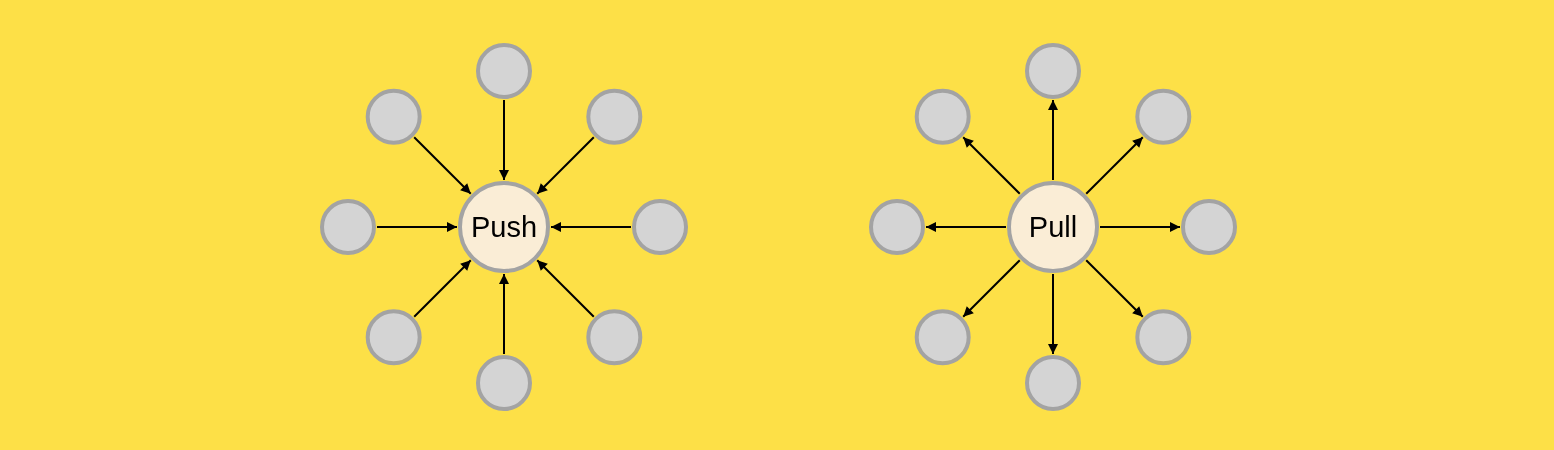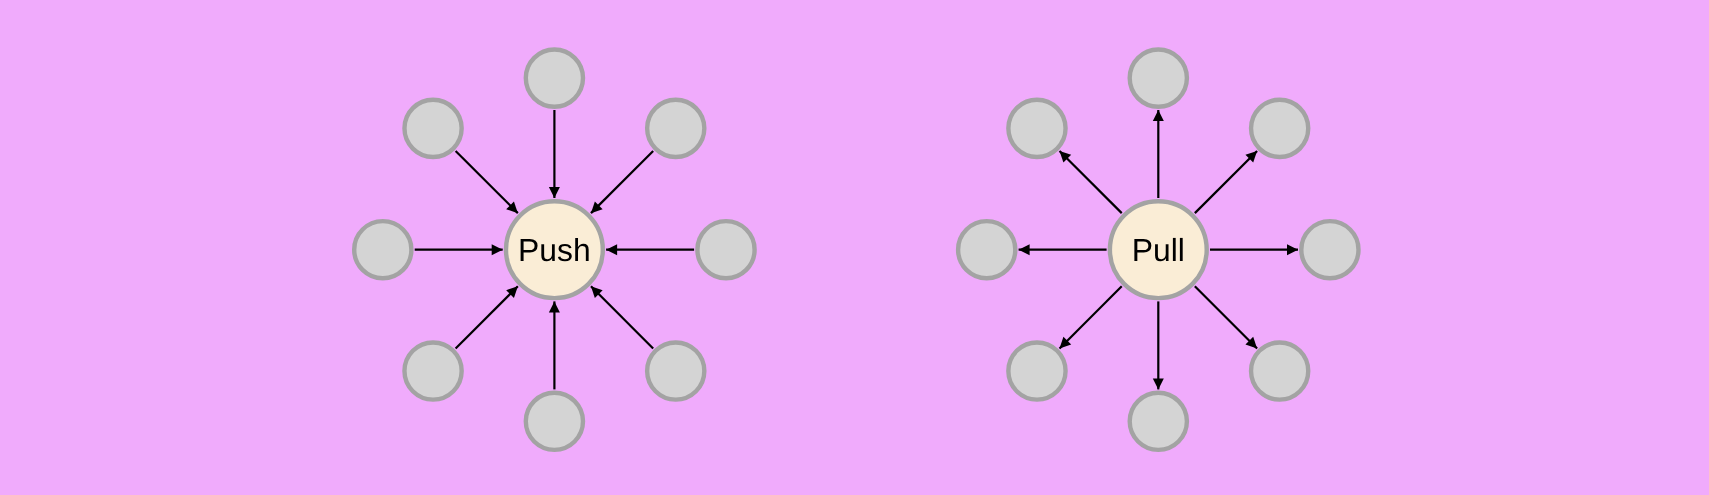--- a/index.html
+++ b/index.html
@@ -5,21 +5,21 @@
   html, body {
     margin: 0;
     padding: 0;
     background: #ffffff;
     font-family: "Liberation Sans", sans-serif;
   }
   .canvas {
     position: relative;
     width: 1554px;
     height: 450px;
-    background: #f0abfc;
+    background: #fde047;
     overflow: hidden;
   }
   svg { display: block; }
   .hub-label {
     font-family: "Liberation Sans", sans-serif;
     font-weight: 400;
   }
 </style>
 </head>
 <body>

